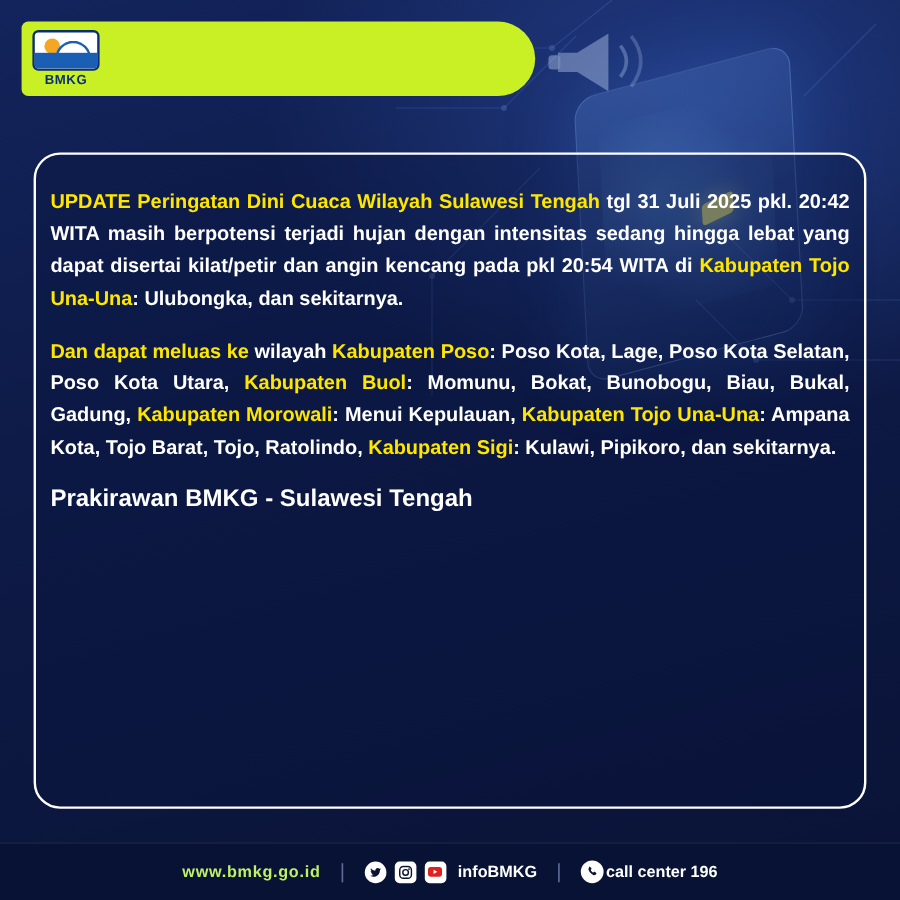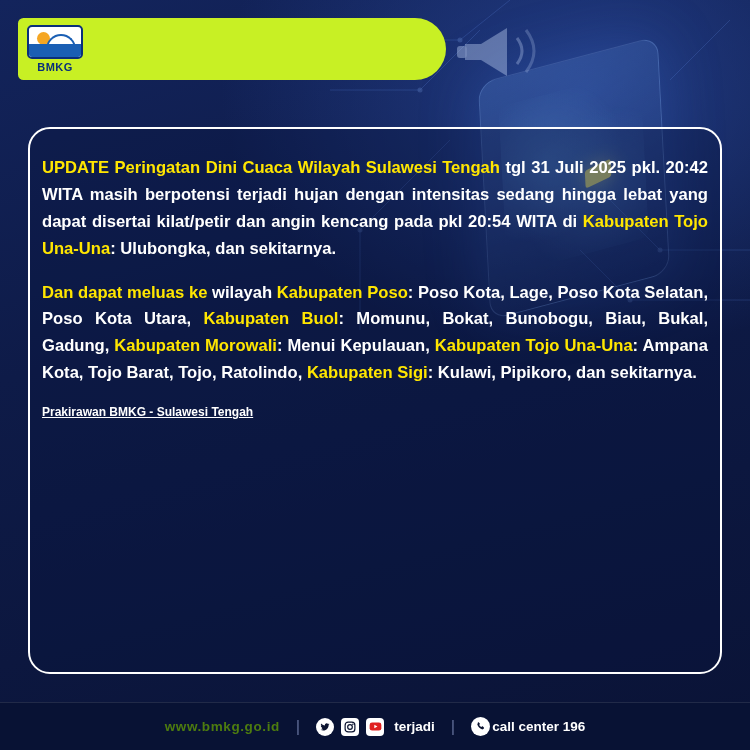--- a/index.html
+++ b/index.html
@@ -106,34 +106,34 @@
   .para {
     color: #ffffff;
     font-size: 16.6px;
     line-height: 1.62;
     text-align: justify;
     margin-bottom: 17px;
     font-weight: bold;
   }
   .hl { color: #ffe600; }
   .sign {
-    color: #ffffff; font-size: 12px; font-weight: bold; margin-top: 18px; text-decoration: underline;
+    color: #ffffff; font-size: 20px; font-weight: bold; margin-top: 18px;
   }
   .duration { color: #ffe600; font-size: 16.6px; font-weight: bold; margin-top: 6px; }
 
   
   .footer {
     position: absolute; left: 0; right: 0; bottom: 0; height: 48px;
     background: #081234;
     display: flex; align-items: center; justify-content: center;
     gap: 16px;
     border-top: 1px solid rgba(255,255,255,0.10);
   }
   .footer .site {
-    color: #4d7c0f; font-size: 13.5px; font-weight: bold; letter-spacing: .6px;
+    color: #bef264; font-size: 13.5px; font-weight: bold; letter-spacing: .6px;
   }
   .sep { color: #5d6a93; font-size: 17px; }
   .social { display: flex; align-items: center; gap: 7px; }
   .sicon {
     width: 18px; height: 18px; border-radius: 4px;
     display: inline-flex; align-items: center; justify-content: center;
     color: #0b1330; font-size: 11px; font-weight: bold;
   }
   .sicon.tw { background: #ffffff; border-radius: 50%; }
   .sicon.ig { background: #ffffff; }
@@ -223,21 +223,21 @@
             <circle cx="8" cy="8" r="3.1" fill="none" stroke="#0b1330" stroke-width="1.6"></circle>
             <circle cx="11.8" cy="4.3" r="1" fill="#0b1330"></circle>
           </svg>
       </span>
       <span class="sicon yt">
         <svg width="13" height="13" viewBox="0 0 16 16" aria-hidden="true">
             <rect x="0.8" y="3" width="14.4" height="10" rx="3" fill="#e02020"></rect>
             <path d="M6.5 5.8v4.4L10.4 8z" fill="#ffffff"></path>
           </svg>
       </span>
-      <span class="handle">terjadi</span>
+      <span class="handle">infoBMKG</span>
     </span>
     <span class="sep">|</span>
     <span class="cc">
       <span class="circle">
         <svg width="11" height="11" viewBox="0 0 16 16" aria-hidden="true">
             <path fill="#0b1330" d="M4.2 2.1c.4-.4 1-.4 1.4 0l1.3 1.4c.4.4.4 1 0 1.4l-.8.8c.7 1.5 1.8 2.6 3.2 3.2l.8-.8c.4-.4 1-.4 1.4 0l1.4 1.3c.4.4.4 1 0 1.4l-.9.9c-.5.5-1.3.7-2 .4-3-1.1-5.4-3.5-6.5-6.5-.3-.7-.1-1.5.4-2z"></path>
           </svg>
       </span>
       <span class="txt">call center 196</span>
     </span>

